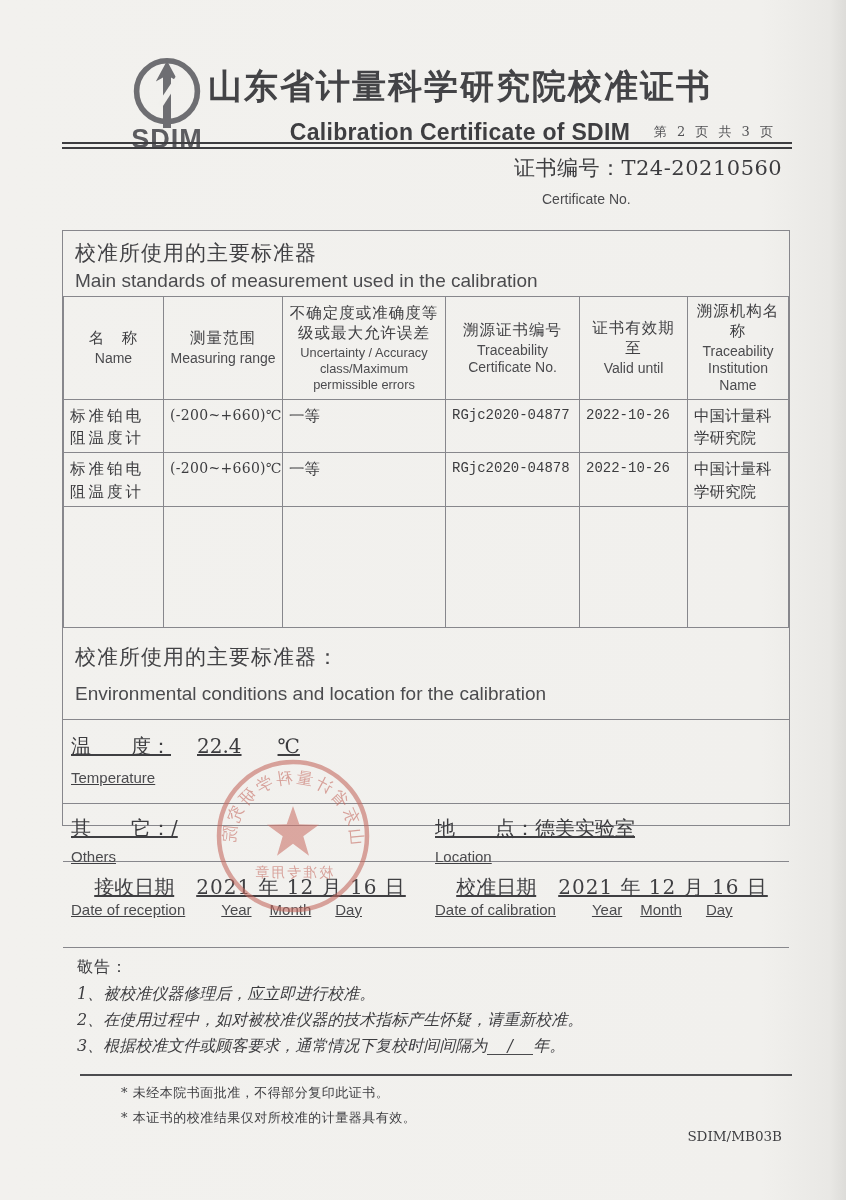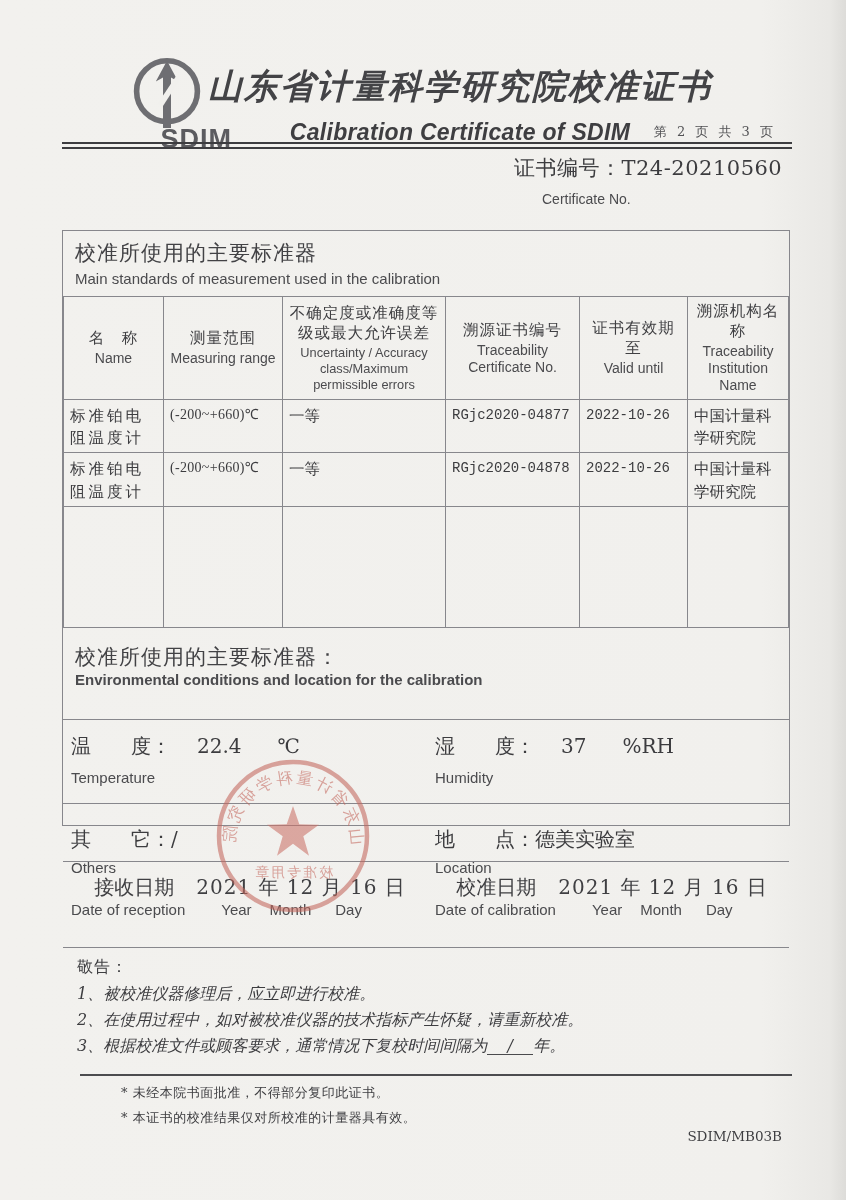--- a/index.html
+++ b/index.html
@@ -11,65 +11,65 @@
     background: linear-gradient(to right,#f2f1ee 0%,#f1f0ed 90%,#e9e8e5 98%,#dddcd9 100%);
     font-family: "DejaVu Serif","Liberation Serif",serif;
     color: #3f3f42;
     overflow: hidden;
   }
   .en { font-family: "Liberation Sans","DejaVu Sans",sans-serif; color:#4b4b4e; }
 
   
   .logo { position:absolute; left:102px; top:56px; width:130px; text-align:center; }
   .logo-mark { display:block; margin:0 auto; }
-  .logo-text { font-family:"Liberation Sans",sans-serif; font-weight:bold; font-size:27px; letter-spacing:1px; color:#5c5c60; margin-top:-8px;text-align:right; }
-
-  .title-block { position:absolute; left:208px; top:64px; width:504px; text-align:center;font-style:italic; }
+  .logo-text { font-family:"Liberation Sans",sans-serif; font-weight:bold; font-size:27px; letter-spacing:1px; color:#5c5c60; margin-top:-8px; }
+
+  .title-block { position:absolute; left:208px; top:64px; width:504px; text-align:center; }
   .title-cn { font-size:34px; font-weight:600; letter-spacing:2px; color:#434346; white-space:nowrap; }
   .title-en { font-size:23px; font-weight:bold; margin-top:9px; color:#3e3e41; letter-spacing:.3px; }
 
   .page-info { position:absolute; right:70px; top:123px; font-size:13px; letter-spacing:3px; color:#525255; }
 
   .double-rule { position:absolute; left:62px; top:142px; width:730px; height:7px;
     border-top:2px solid #3d3d40; border-bottom:2px solid #3d3d40; }
 
   .cert-no { position:absolute; left:514px; top:154px; }
   .cert-no-line { font-size:21px; letter-spacing:.5px; color:#3c3c3f; }
   .cert-no-en { font-size:14px; margin:9px 0 0 28px; }
 
   
   .main-box { position:absolute; left:62px; top:230px; width:728px; height:596px;
     border:1px solid #87878c; }
 
   .sec-standards { height:65px; padding:8px 12px 0; }
   .sec-title-cn { font-size:21px; font-weight:500; letter-spacing:1px; color:#424245; }
-  .sec-title-en { font-size:15px; margin-top:3px; }
+  .sec-title-en { font-size:19px; margin-top:3px; }
 
   .table-wrap { height:331px; overflow:hidden; }
   table { width:100%; border-collapse:collapse; table-layout:fixed; }
   th, td { border:1px solid #87878c; }
   thead th { height:84px; padding:4px 5px; vertical-align:middle; font-weight:normal; text-align:center; }
   .th-cn { font-size:15.5px; letter-spacing:1px; color:#3f3f42; line-height:1.3; }
   .th-en { font-size:14px; line-height:1.22; margin-top:2px; }
   .th-en.small { font-size:12.8px; }
-  tbody td { vertical-align:top; padding:5px 6px 3px; font-size:15.5px; line-height:1.45; color:#3c3c3f;font-family:Liberation Serif, serif; }
+  tbody td { vertical-align:top; padding:5px 6px 3px; font-size:15.5px; line-height:1.45; color:#3c3c3f; }
   tr.data-row td { height:52px; }
   td.c-name { letter-spacing:3px; }
   td.c-range { font-size:14px; letter-spacing:.3px; }
   td.c-mono { font-family:"Liberation Mono","DejaVu Sans Mono",monospace; font-size:14px; }
   tr.filler-row td { height:143px; }
 
   .sec-env { height:92px; padding:15px 12px 0; border-top:1px solid #87878c; }
-  .sec-env .sec-title-en { margin-top:0;font-weight:bold; }
-
-  .flex-row { display:flex; border-top:1px solid #87878c; }
+  .sec-env .sec-title-en { margin-top:12px; }
+
+  .flex-row { display:flex; border-top:1px solid #87878c;text-decoration:underline; }
   .colL { width:366px; padding-left:8px; }
   .colR { flex:1; padding-left:6px; }
   .row-temp { height:84px; padding-top:13px; }
-  .row-others { height:58px; padding-top:22px;justify-content:space-between; }
+  .row-others { height:58px; padding-top:11px;justify-content:space-between; }
   .row-dates { height:86px; padding-top:12px; }
   .cn-line { font-size:20px; color:#3c3c3f; }
   .cn-line .val { margin-left:26px; }
   .cn-line .unit { margin-left:36px; }
   .sub-en { font-size:15px; margin-top:9px; }
   .date-line { font-size:20px; white-space:nowrap;text-align:center; }
   .date-line .dl-date { margin-left:22px; letter-spacing:1px; }
   .date-sub { font-size:15px; white-space:nowrap; }
   .date-sub .u1 { margin-left:36px; }
   .date-sub .u2 { margin-left:18px; }
@@ -196,26 +196,20 @@
       <div class="sec-title-cn">校准所使用的主要标准器：</div>
       <div class="sec-title-en en">Environmental conditions and location for the calibration</div>
     </div>
 
     <div class="flex-row row-temp">
       <div class="colL">
         <div class="cn-line">
           <span>温　　度：</span><span class="val">22.4</span><span class="unit">℃</span>
         </div>
         <div class="sub-en en">Temperature</div>
-      </div>
-      <div class="colR">
-        <div class="cn-line">
-          <span>湿　　度：</span><span class="val">37</span><span class="unit">%RH</span>
-        </div>
-        <div class="sub-en en">Humidity</div>
       </div>
     </div>
 
     <div class="flex-row row-others">
       <div class="colL">
         <div class="cn-line">
           <span>其　　它：</span><span>/</span>
         </div>
         <div class="sub-en en" style="margin-top:6px">Others</div>
       </div>

